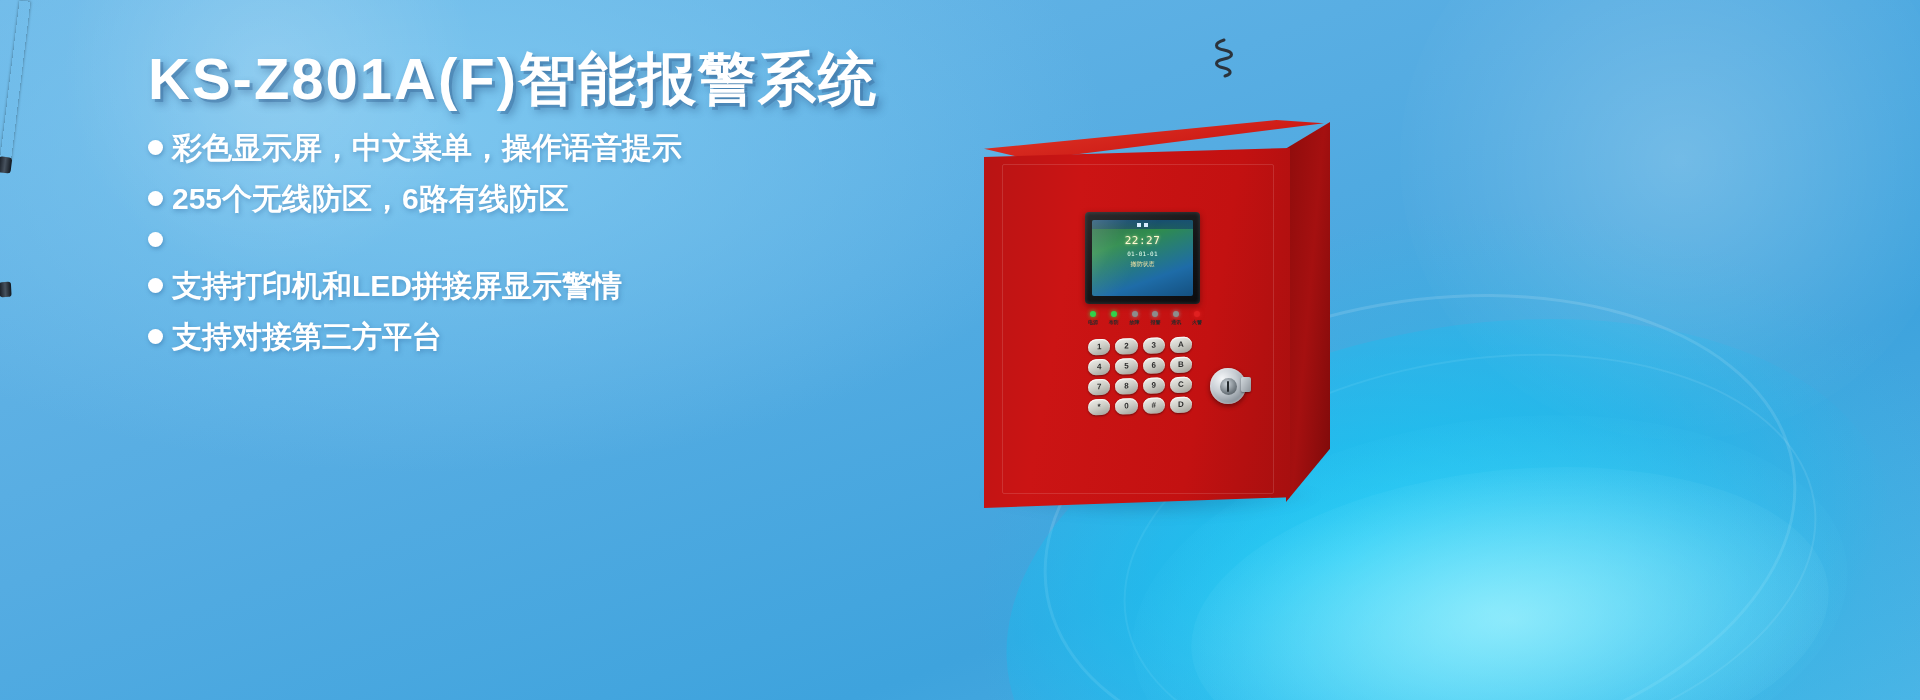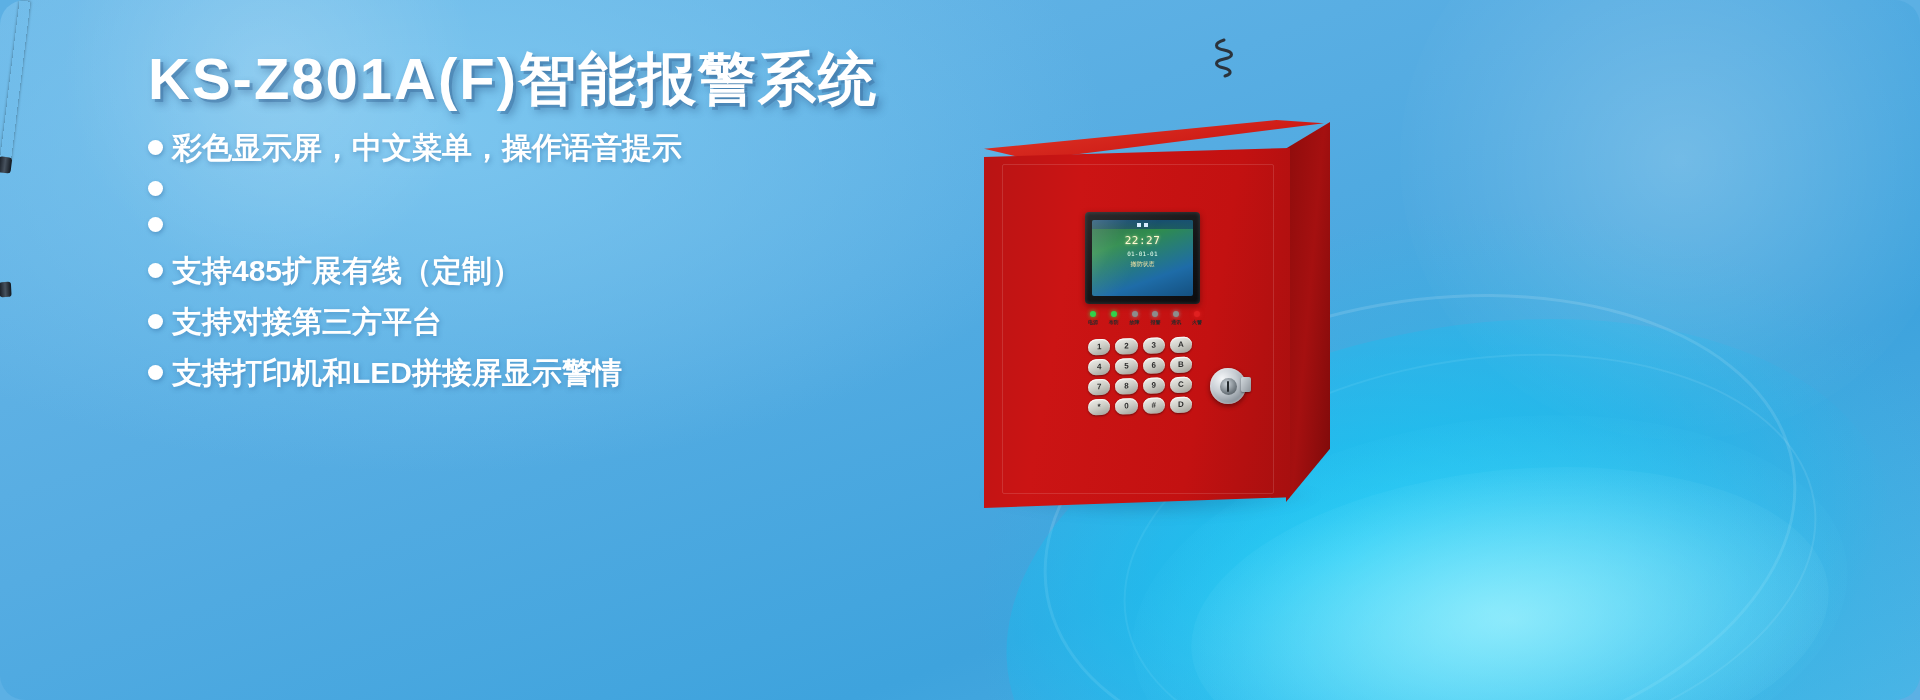--- a/index.html
+++ b/index.html
@@ -11,21 +11,20 @@
   }
 
   
   #banner {
     position:absolute; inset:0;
     background:
       radial-gradient(1100px 560px at 22% 18%, #7cc6ef 0%, rgba(124,198,239,0) 62%),
       radial-gradient(900px 700px at 78% 88%, #2fb8e6 0%, rgba(47,184,230,0) 58%),
       linear-gradient(160deg,#6fb9e8 0%, #55ace2 42%, #3ea3dd 72%, #4fb4e6 100%);
     overflow:hidden;
-    border-radius:25px;
   }
   .bg-swoosh {
     position:absolute;
     border-radius:50%;
     pointer-events:none;
   }
   .sw1 {
     width:900px; height:520px;
     left:1000px; top:330px;
     background:radial-gradient(ellipse at 40% 40%, rgba(0,215,255,.55) 0%, rgba(0,200,250,.26) 45%, rgba(0,190,245,0) 72%);
@@ -322,35 +321,32 @@
   <div id="text-block">
     <div id="product-title">KS-Z801A(F)智能报警系统</div>
 
     <ul id="feature-list">
       <li class="feature-item">
         <span class="bullet-dot"></span>
         <span>彩色显示屏，中文菜单，操作语音提示</span>
       </li>
       <li class="feature-item">
         <span class="bullet-dot"></span>
+        <span>255个无线防区，6路有线防区</span>
       </li>
       <li class="feature-item">
         <span class="bullet-dot"></span>
       </li>
       <li class="feature-item">
         <span class="bullet-dot"></span>
-        <span>支持485扩展有线（定制）</span>
+        <span>支持打印机和LED拼接屏显示警情</span>
       </li>
       <li class="feature-item">
         <span class="bullet-dot"></span>
         <span>支持对接第三方平台</span>
-      </li>
-      <li class="feature-item">
-        <span class="bullet-dot"></span>
-        <span>支持打印机和LED拼接屏显示警情</span>
       </li>
     </ul>
   </div>
 
   <div id="device-wrap">
 
     <div id="antenna-left"></div>
     <div id="antenna-right"></div>
     <svg id="antenna-coil" viewBox="0 0 28 46">
       <path d="M14 2 C4 5, 4 10, 14 12 C24 14, 24 19, 14 21 C4 23, 4 28, 14 30 C22 32, 22 36, 15 38" fill="none" stroke="#2b333c" stroke-width="3" stroke-linecap="round"></path>

